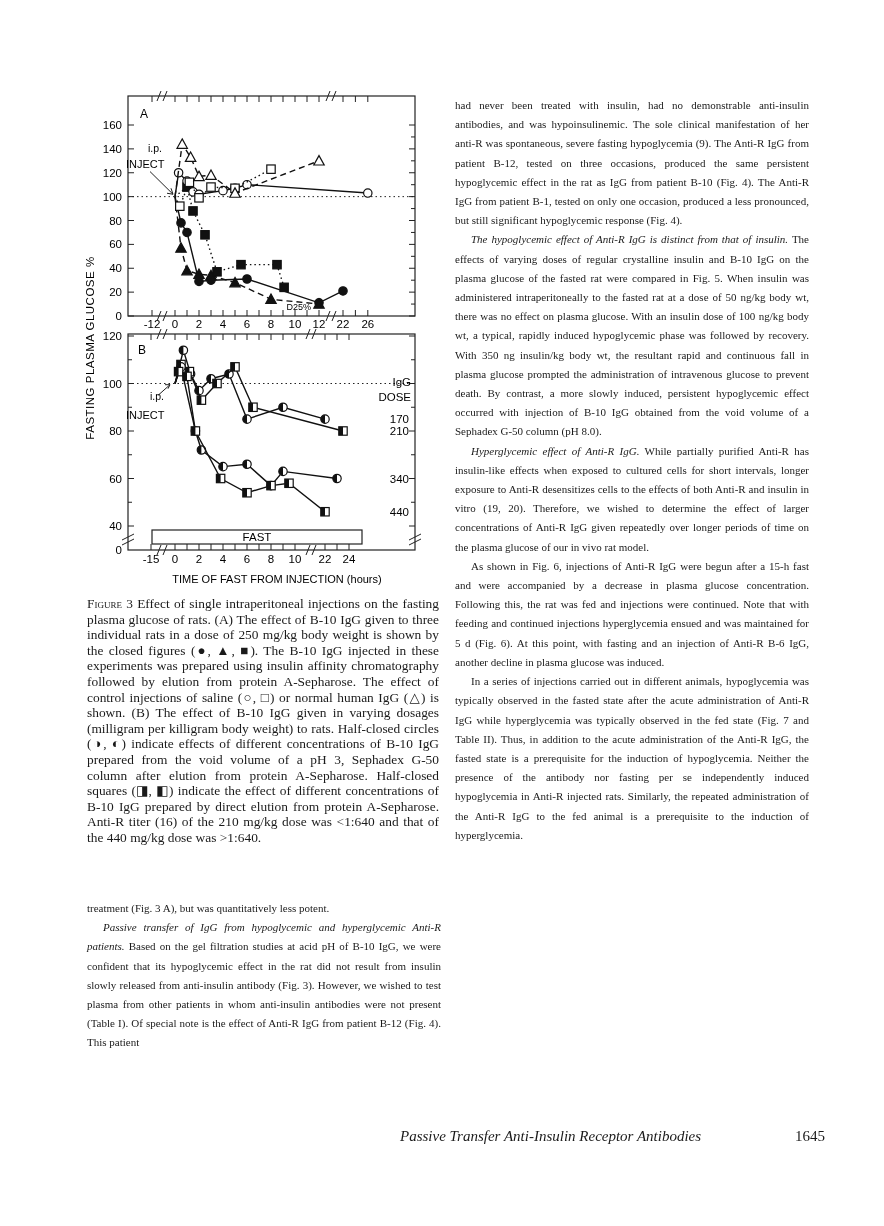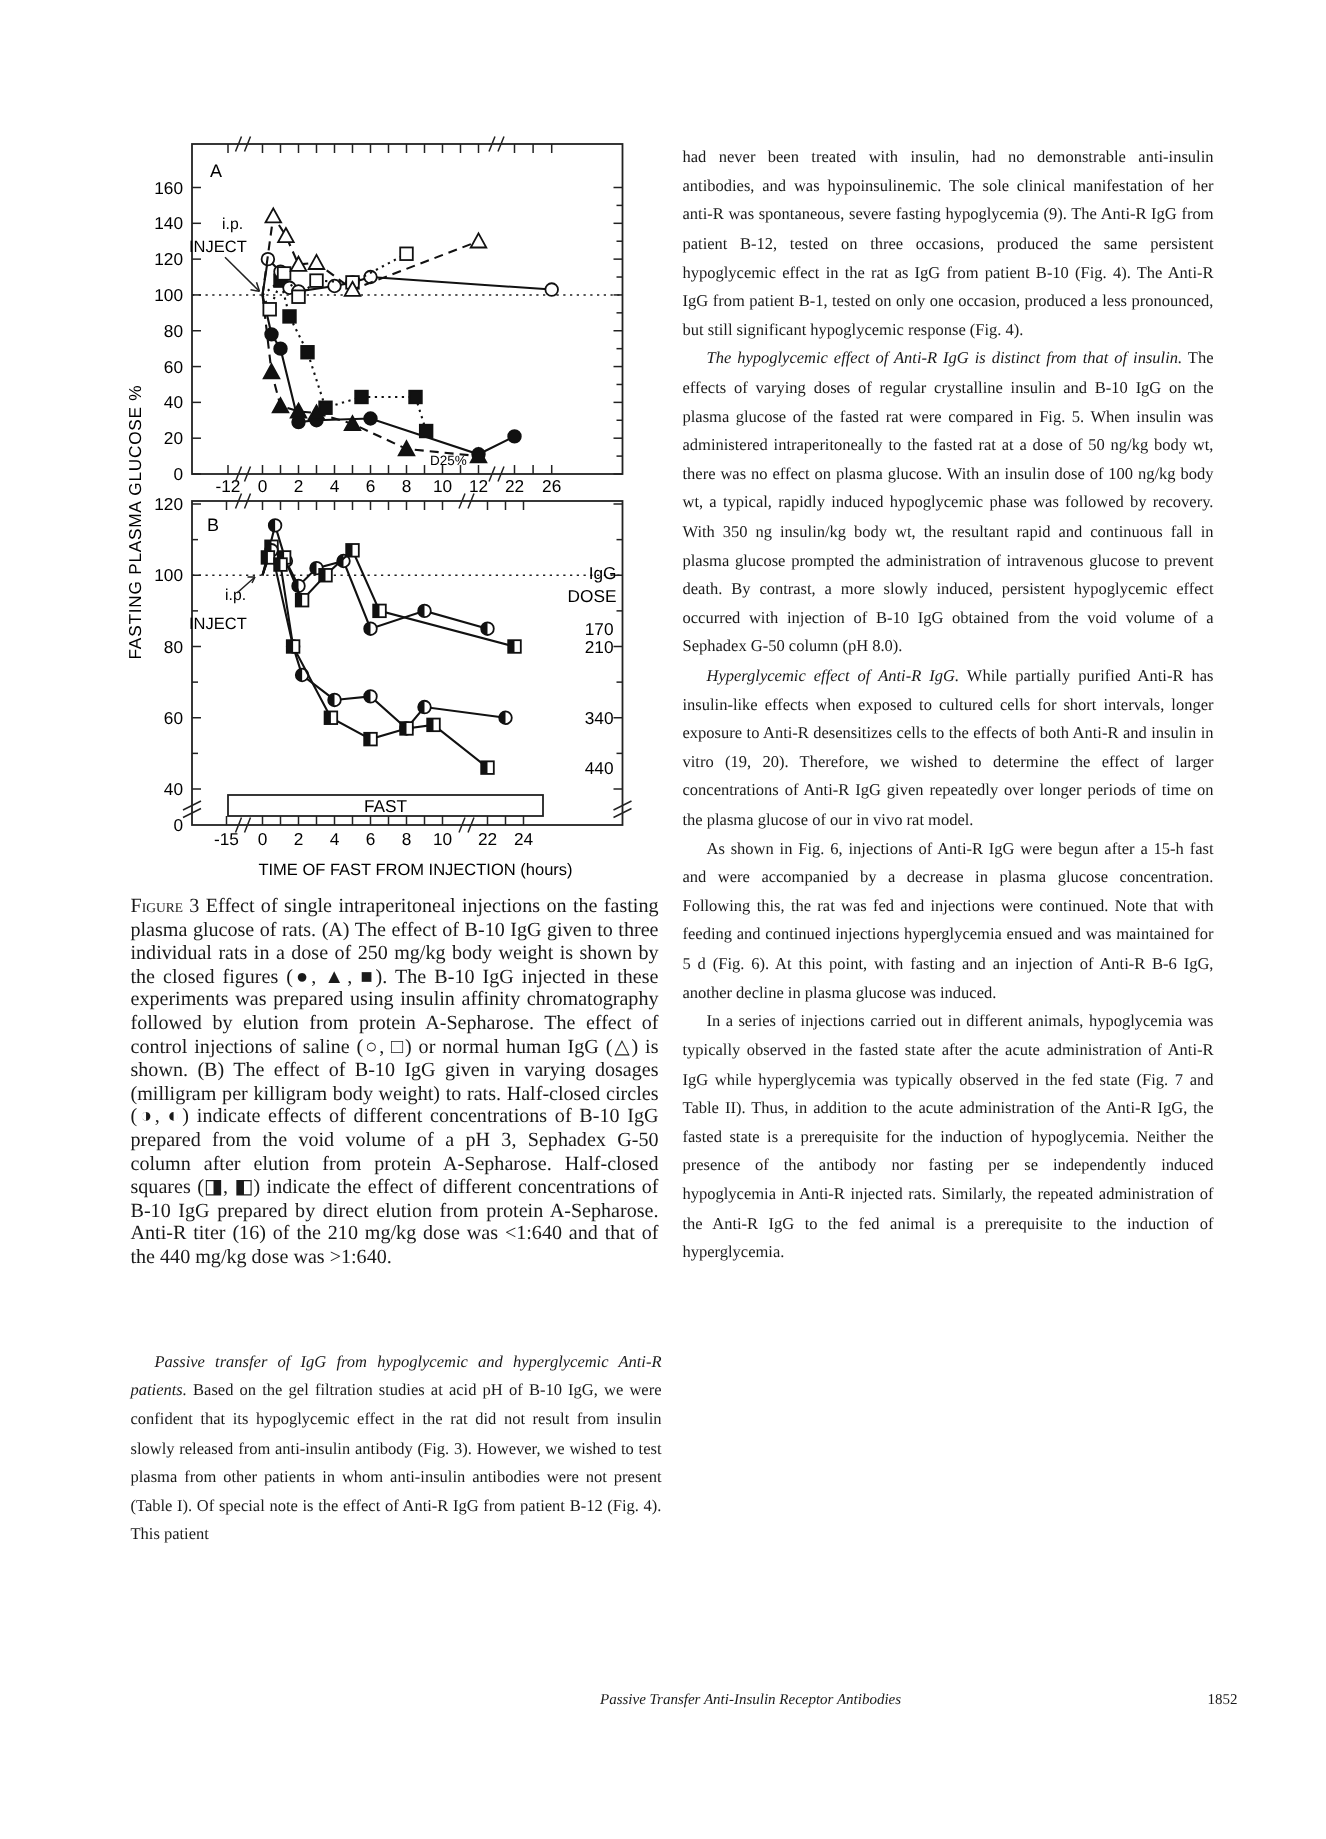--- a/index.html
+++ b/index.html
@@ -9,21 +9,21 @@
   #figure { position:absolute; left:70px; top:88px; width:380px; height:500px; }
   #figure svg { position:absolute; left:0; top:0; }
   .caption { position:absolute; left:87px; top:596px; width:352px; font-size:13.4px; line-height:15.6px; text-align:justify; }
   .caption .lbl { font-variant: small-caps; }
   .col { position:absolute; font-size:11px; line-height:19.2px; text-align:justify; }
   .col p { margin:0; text-indent:16px; }
   .col p.noind { text-indent:0; }
   .col i { font-style:italic;font-family:Liberation Serif, serif; }
   #col-left { left:87px; top:899px; width:354px; }
   #col-right { left:455px; top:96px; width:354px; }
-  #footer { position:absolute; left:400px; top:1128px; width:420px; font-size:10px; }
+  #footer { position:absolute; left:400px; top:1128px; width:420px; font-size:15px; }
   #footer .title { font-style:italic; }
   #footer .pg { position:absolute; right:-5px; top:0; }
 </style>
 </head>
 <body>
 
 <div id="figure">
   <svg id="fig-svg" width="380" height="500" class="sans">
 
     <text x="0" y="0" transform="translate(24,260) rotate(-90)" text-anchor="middle" font-size="11.5" font-family="Liberation Sans, sans-serif" letter-spacing="0.5">FASTING PLASMA GLUCOSE %</text>
@@ -322,27 +322,28 @@
     <text x="207" y="495" text-anchor="middle" font-size="11" font-family="Liberation Sans, sans-serif">TIME OF FAST FROM INJECTION (hours)</text>
   </svg>
 </div>
 
 <div class="caption serif">
   <span class="lbl">Figure 3</span>
   <span>Effect of single intraperitoneal injections on the fasting plasma glucose of rats. (A) The effect of B-10 IgG given to three individual rats in a dose of 250 mg/kg body weight is shown by the closed figures (●, ▲, ■). The B-10 IgG injected in these experiments was prepared using insulin affinity chromatography followed by elution from protein A-Sepharose. The effect of control injections of saline (○, □) or normal human IgG (△) is shown. (B) The effect of B-10 IgG given in varying dosages (milligram per killigram body weight) to rats. Half-closed circles (◑, ◐) indicate effects of different concentrations of B-10 IgG prepared from the void volume of a pH 3, Sephadex G-50 column after elution from protein A-Sepharose. Half-closed squares (◨, ◧) indicate the effect of different concentrations of B-10 IgG prepared by direct elution from protein A-Sepharose. Anti-R titer (16) of the 210 mg/kg dose was &lt;1:640 and that of the 440 mg/kg dose was &gt;1:640.</span>
 </div>
 
 <div id="col-left" class="col serif">
+  <p class="noind">treatment (Fig. 3 A), but was quantitatively less potent.</p>
   <p><i>Passive transfer of IgG from hypoglycemic and hyperglycemic Anti-R patients.</i> <span>Based on the gel filtration studies at acid pH of B-10 IgG, we were confident that its hypoglycemic effect in the rat did not result from insulin slowly released from anti-insulin antibody (Fig. 3). However, we wished to test plasma from other patients in whom anti-insulin antibodies were not present (Table I). Of special note is the effect of Anti-R IgG from patient B-12 (Fig. 4). This patient</span></p>
 </div>
 
 <div id="col-right" class="col serif">
   <p class="noind">had never been treated with insulin, had no demonstrable anti-insulin antibodies, and was hypoinsulinemic. The sole clinical manifestation of her anti-R was spontaneous, severe fasting hypoglycemia (9). The Anti-R IgG from patient B-12, tested on three occasions, produced the same persistent hypoglycemic effect in the rat as IgG from patient B-10 (Fig. 4). The Anti-R IgG from patient B-1, tested on only one occasion, produced a less pronounced, but still significant hypoglycemic response (Fig. 4).</p>
   <p><i>The hypoglycemic effect of Anti-R IgG is distinct from that of insulin.</i> <span>The effects of varying doses of regular crystalline insulin and B-10 IgG on the plasma glucose of the fasted rat were compared in Fig. 5. When insulin was administered intraperitoneally to the fasted rat at a dose of 50 ng/kg body wt, there was no effect on plasma glucose. With an insulin dose of 100 ng/kg body wt, a typical, rapidly induced hypoglycemic phase was followed by recovery. With 350 ng insulin/kg body wt, the resultant rapid and continuous fall in plasma glucose prompted the administration of intravenous glucose to prevent death. By contrast, a more slowly induced, persistent hypoglycemic effect occurred with injection of B-10 IgG obtained from the void volume of a Sephadex G-50 column (pH 8.0).</span></p>
   <p><i>Hyperglycemic effect of Anti-R IgG.</i> <span>While partially purified Anti-R has insulin-like effects when exposed to cultured cells for short intervals, longer exposure to Anti-R desensitizes cells to the effects of both Anti-R and insulin in vitro (19, 20). Therefore, we wished to determine the effect of larger concentrations of Anti-R IgG given repeatedly over longer periods of time on the plasma glucose of our in vivo rat model.</span></p>
   <p>As shown in Fig. 6, injections of Anti-R IgG were begun after a 15-h fast and were accompanied by a decrease in plasma glucose concentration. Following this, the rat was fed and injections were continued. Note that with feeding and continued injections hyperglycemia ensued and was maintained for 5 d (Fig. 6). At this point, with fasting and an injection of Anti-R B-6 IgG, another decline in plasma glucose was induced.</p>
   <p>In a series of injections carried out in different animals, hypoglycemia was typically observed in the fasted state after the acute administration of Anti-R IgG while hyperglycemia was typically observed in the fed state (Fig. 7 and Table II). Thus, in addition to the acute administration of the Anti-R IgG, the fasted state is a prerequisite for the induction of hypoglycemia. Neither the presence of the antibody nor fasting per se independently induced hypoglycemia in Anti-R injected rats. Similarly, the repeated administration of the Anti-R IgG to the fed animal is a prerequisite to the induction of hyperglycemia.</p>
 </div>
 
 <div id="footer" class="serif">
   <span class="title">Passive Transfer Anti-Insulin Receptor Antibodies</span>
-  <span class="pg">1852</span>
+  <span class="pg">1645</span>
 </div>
 
 </body></html>

